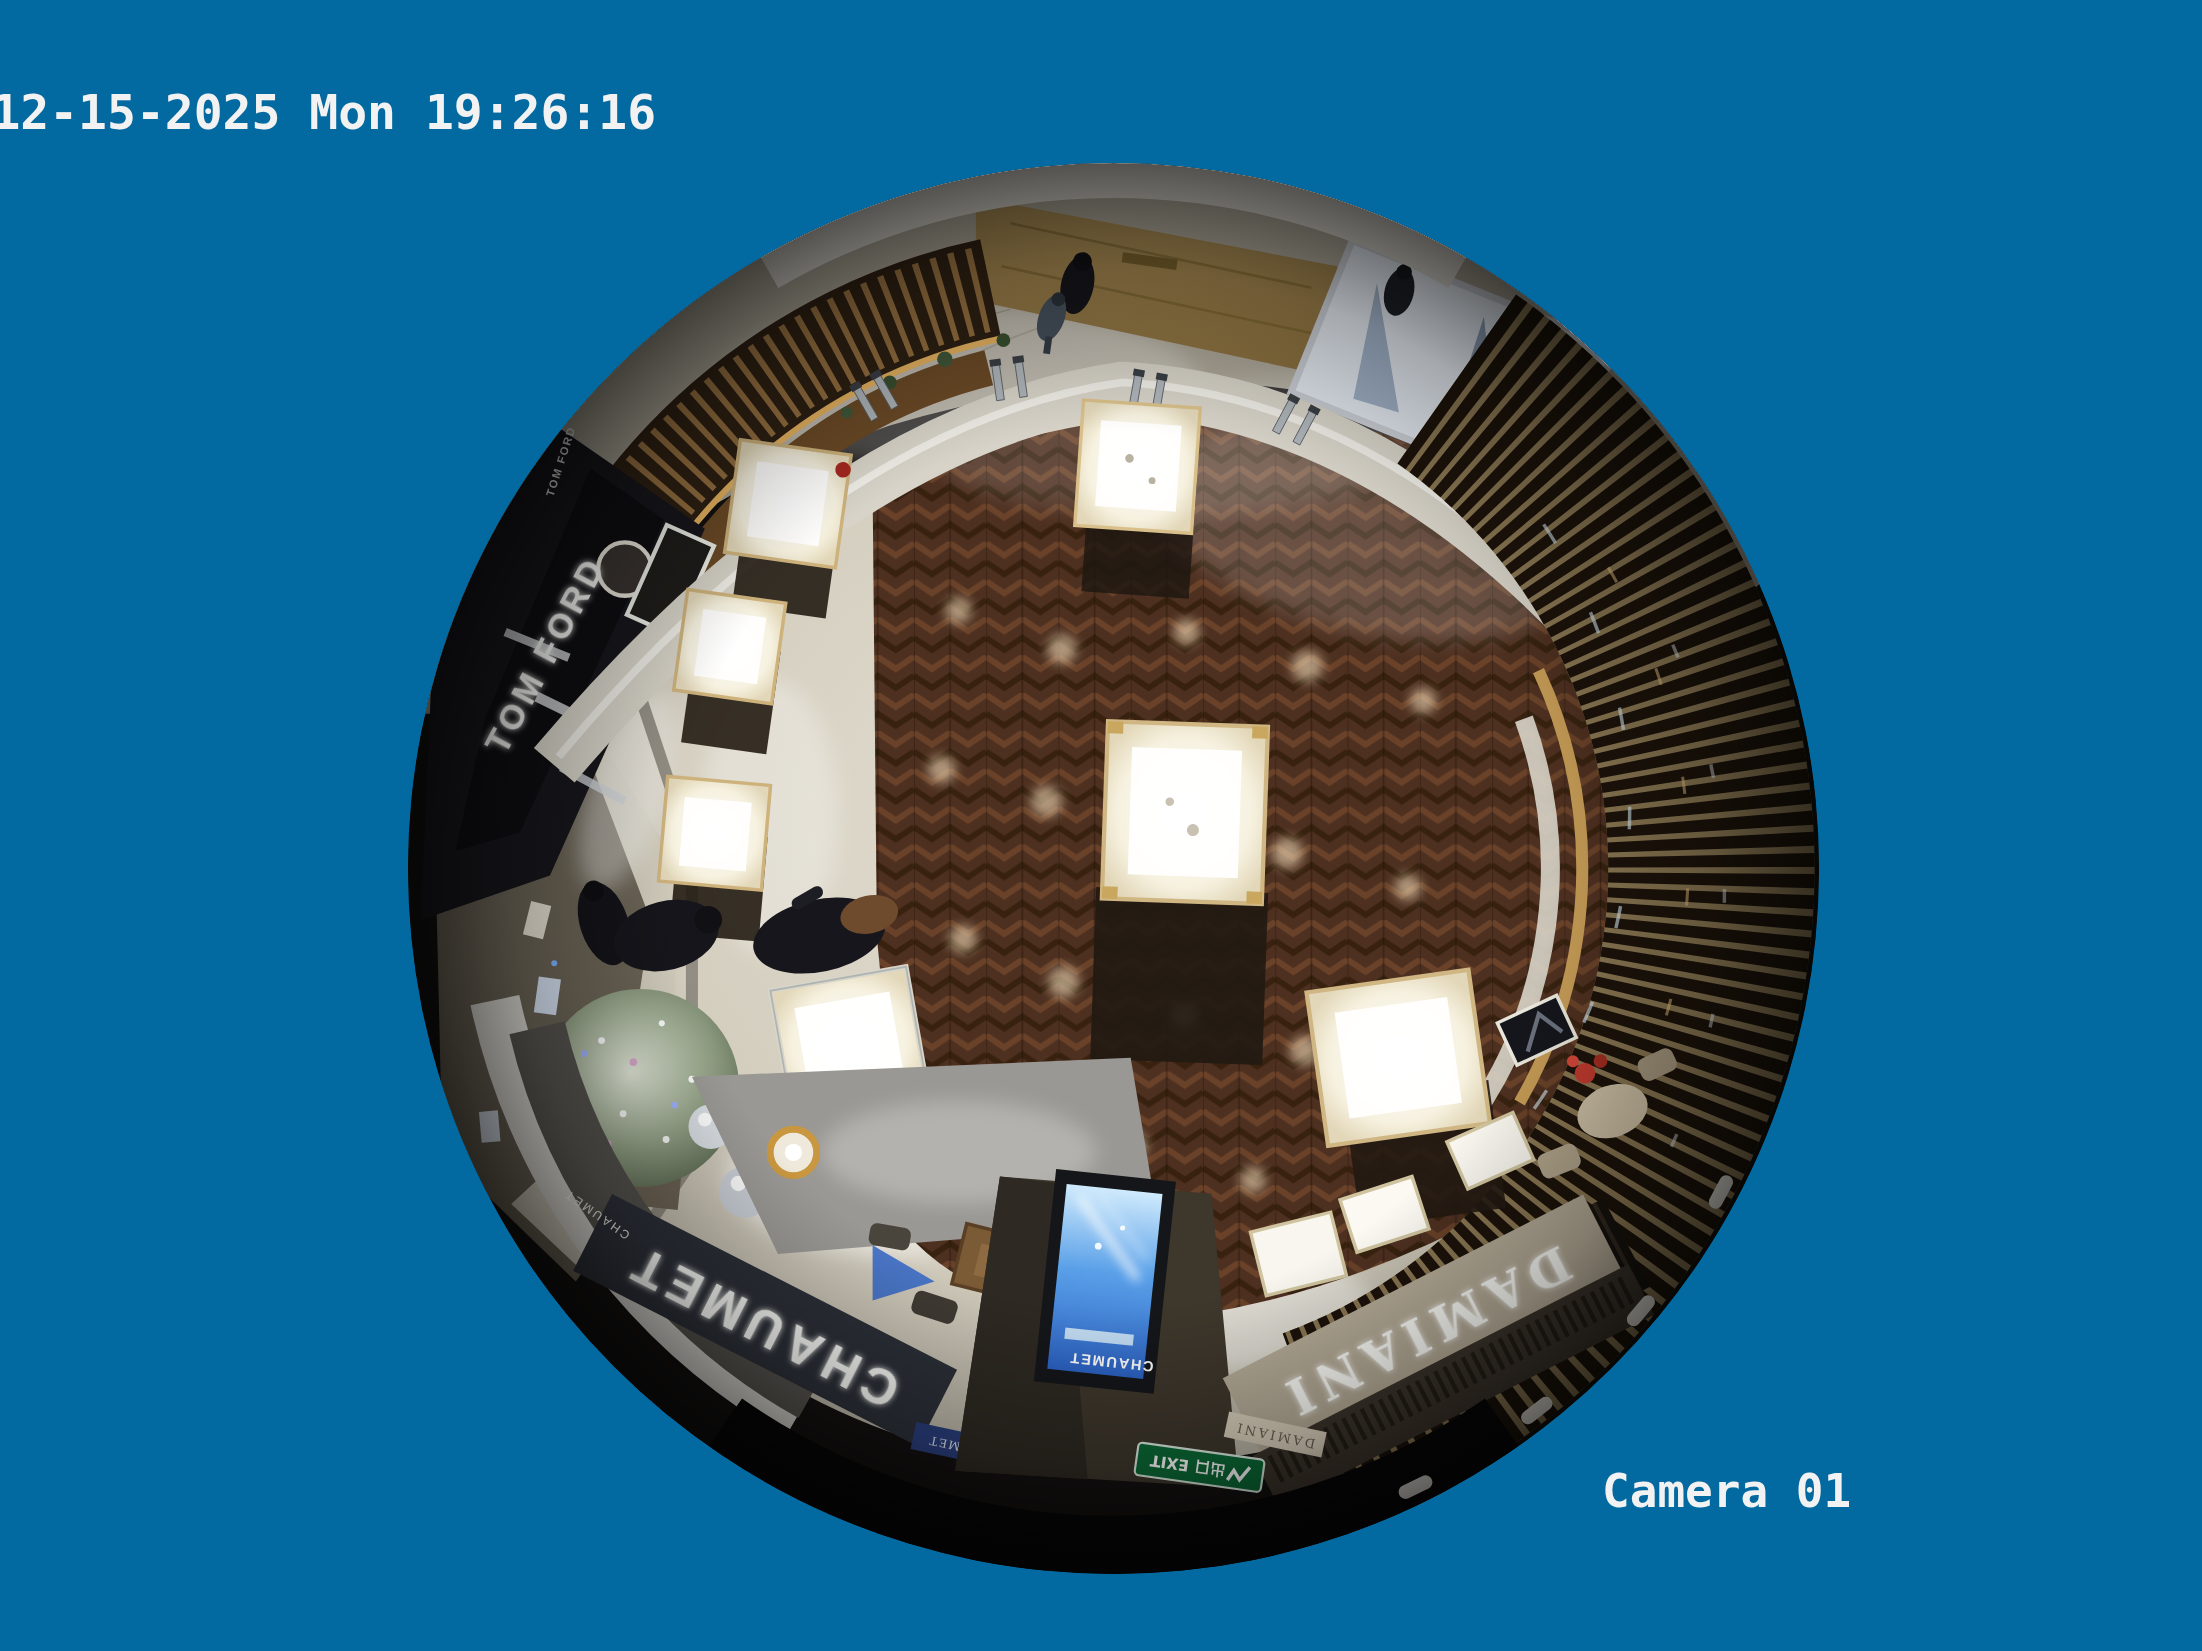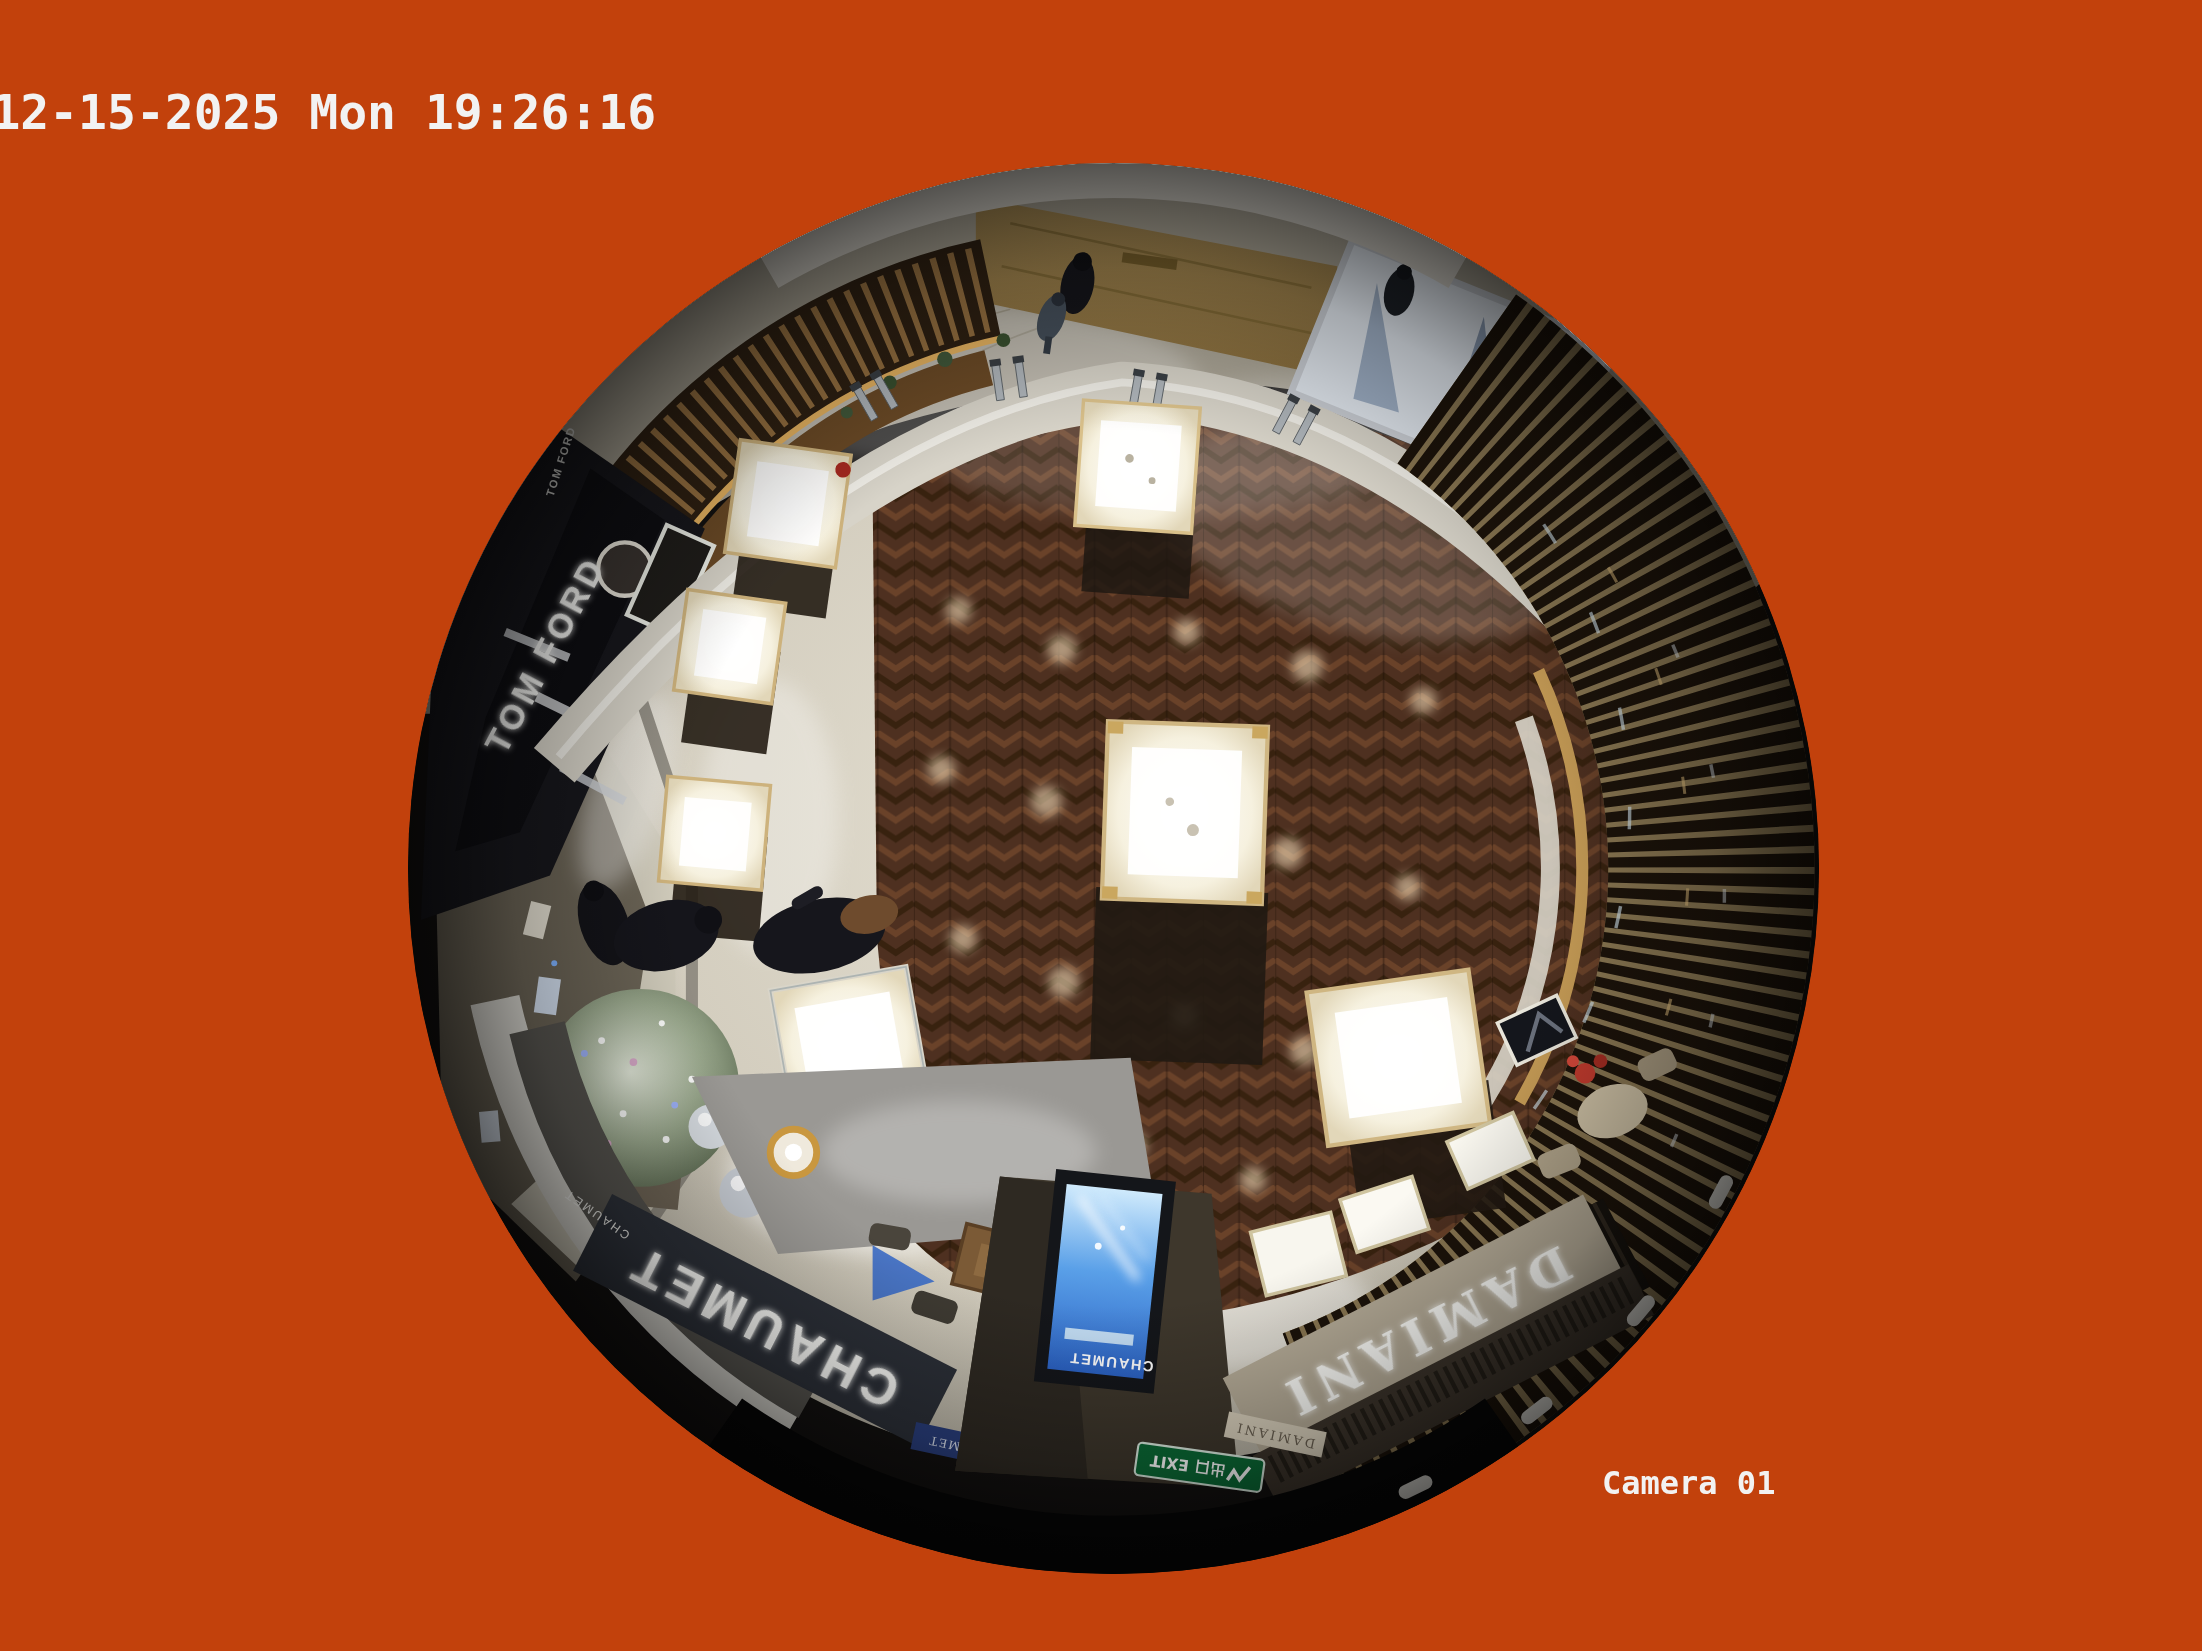--- a/index.html
+++ b/index.html
@@ -1,21 +1,21 @@
 <!DOCTYPE html>
 <html style="font-size:13.8px"><head>
 <meta charset="utf-8">
 <style>
   html,body{margin:0;padding:0;background:#050505;}
-  .stage{position:relative;width:2203px;height:1652px;background:#c2410c;overflow:hidden;
+  .stage{position:relative;width:2203px;height:1652px;background:#0369a1;overflow:hidden;
          font-family:"DejaVu Sans Mono", monospace;}
   .osd{position:absolute;color:#f2f2f2;font-weight:bold;white-space:pre;
        font-family:"DejaVu Sans Mono", monospace;}
   .osd.timestamp{left:-8.6px;top:84px;font-size:48px;letter-spacing:0px;}
-  .osd.camera{left:1602px;top:1464px;font-size:32px;}
+  .osd.camera{left:1602px;top:1464px;font-size:46px;}
   .fisheye{position:absolute;left:408px;top:163px;width:1411px;height:1411px;border-radius:50%;
            overflow:hidden;background:#0d0c0a;}
   .fisheye svg{display:block;}
 </style>
 </head>
 <body>
 
 <div class="stage">
 
   <div class="osd timestamp">12-15-2025 Mon 19:26:16</div>

